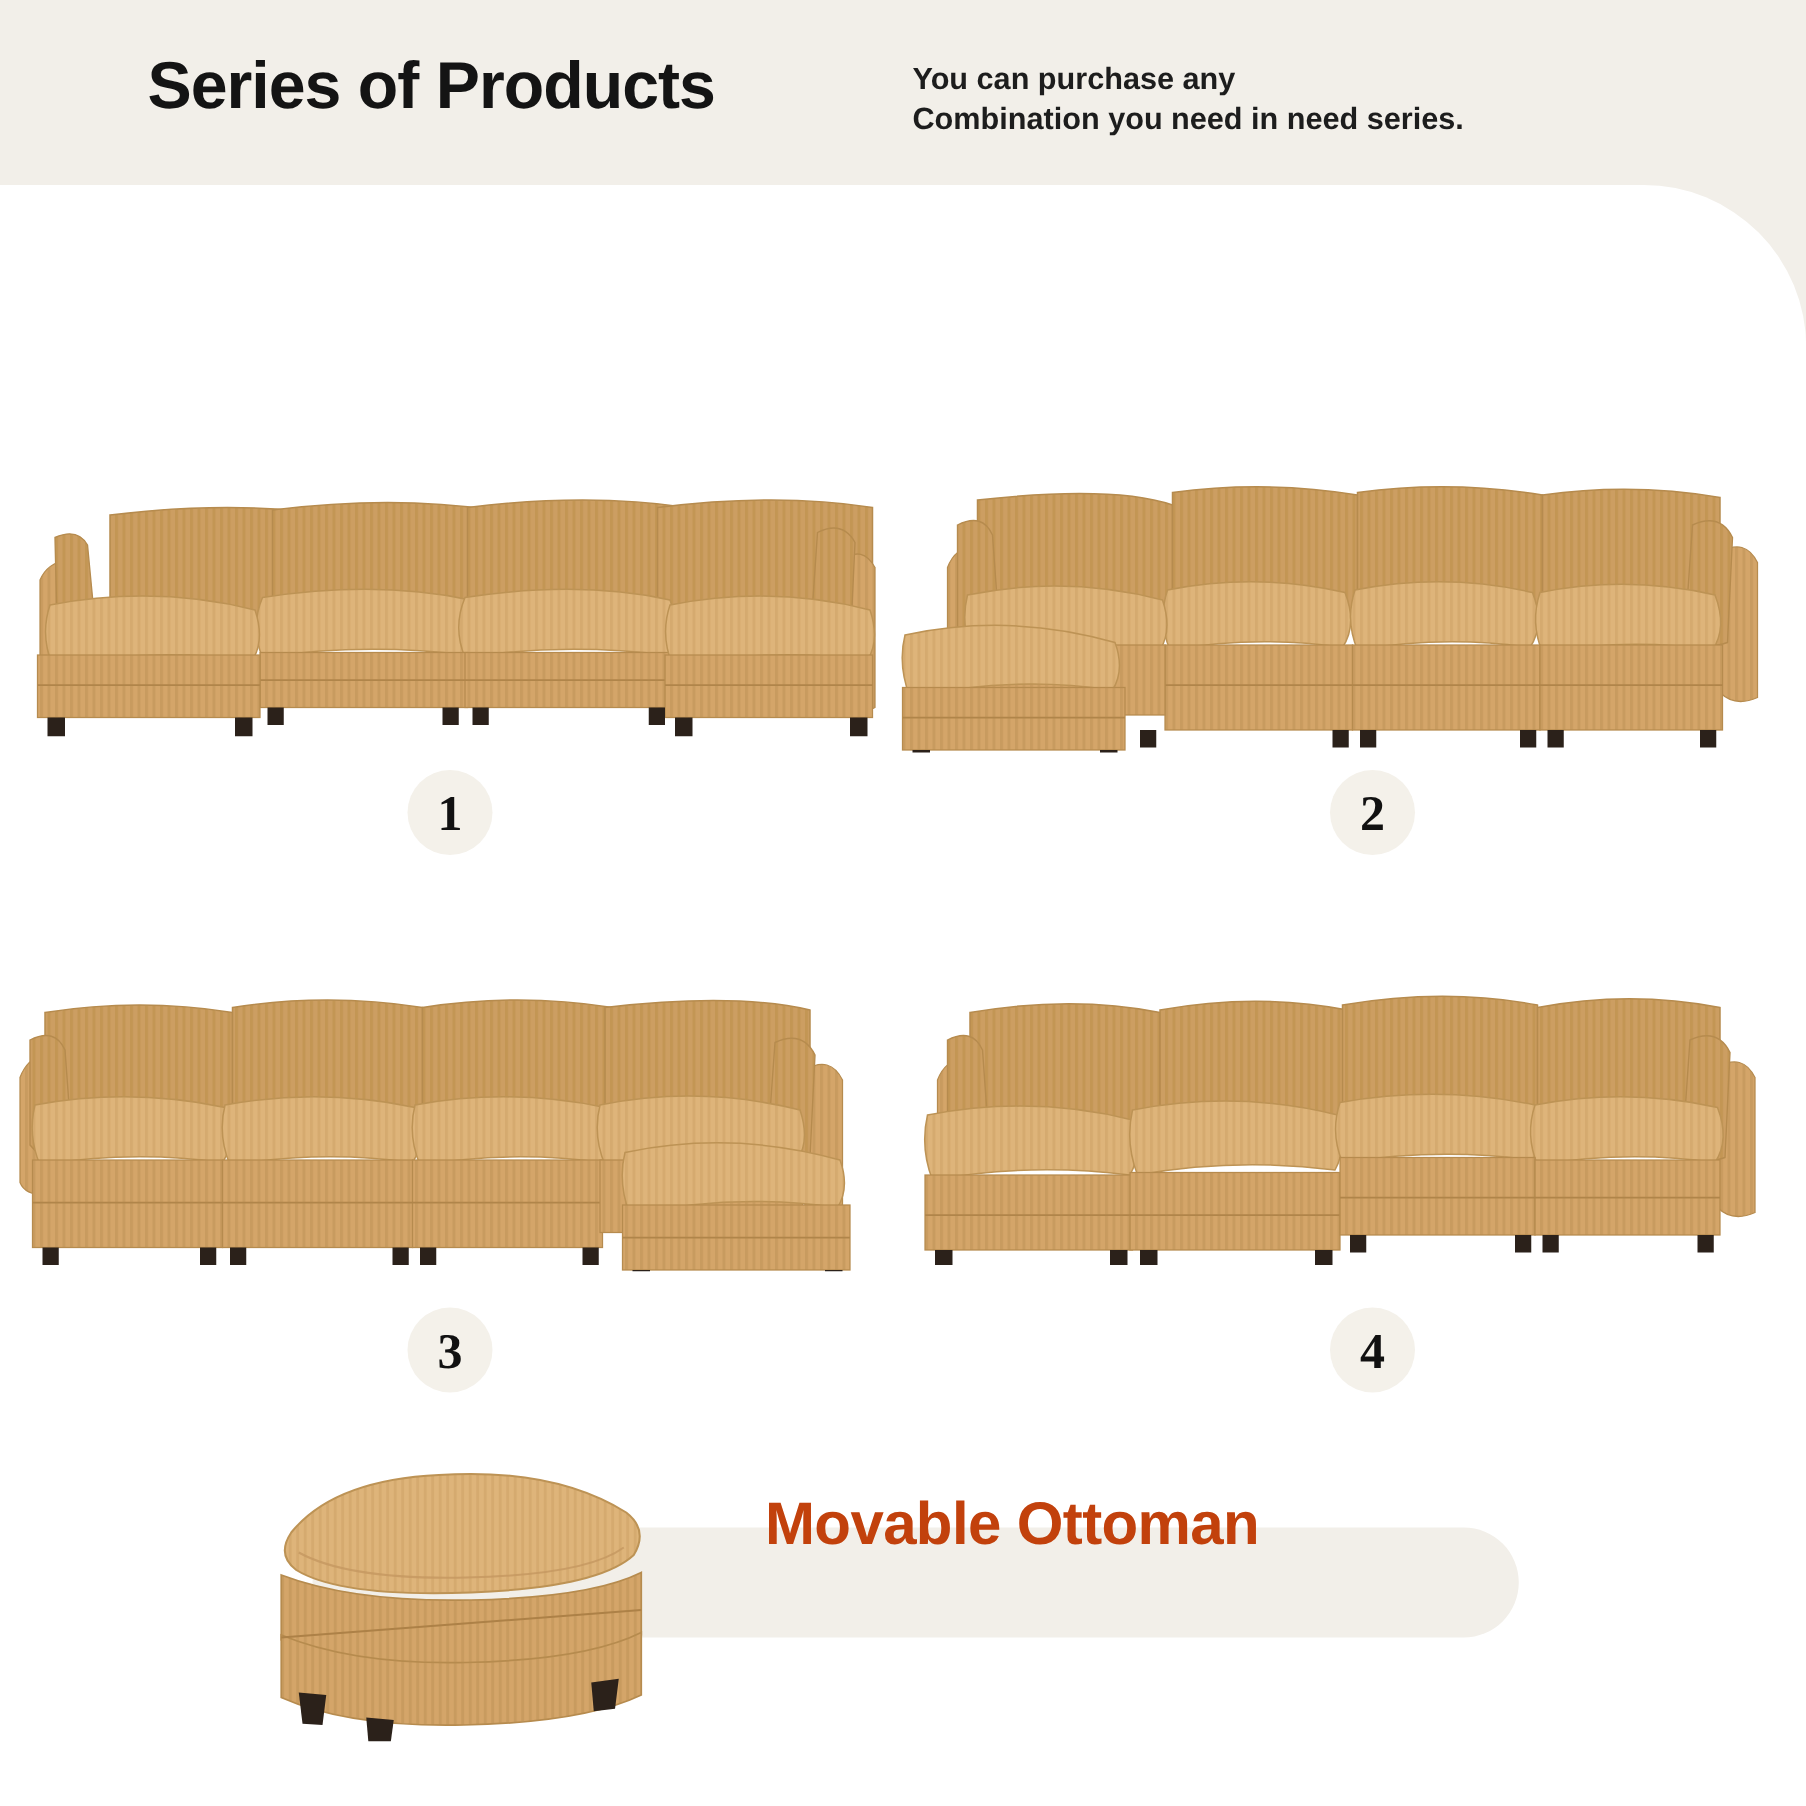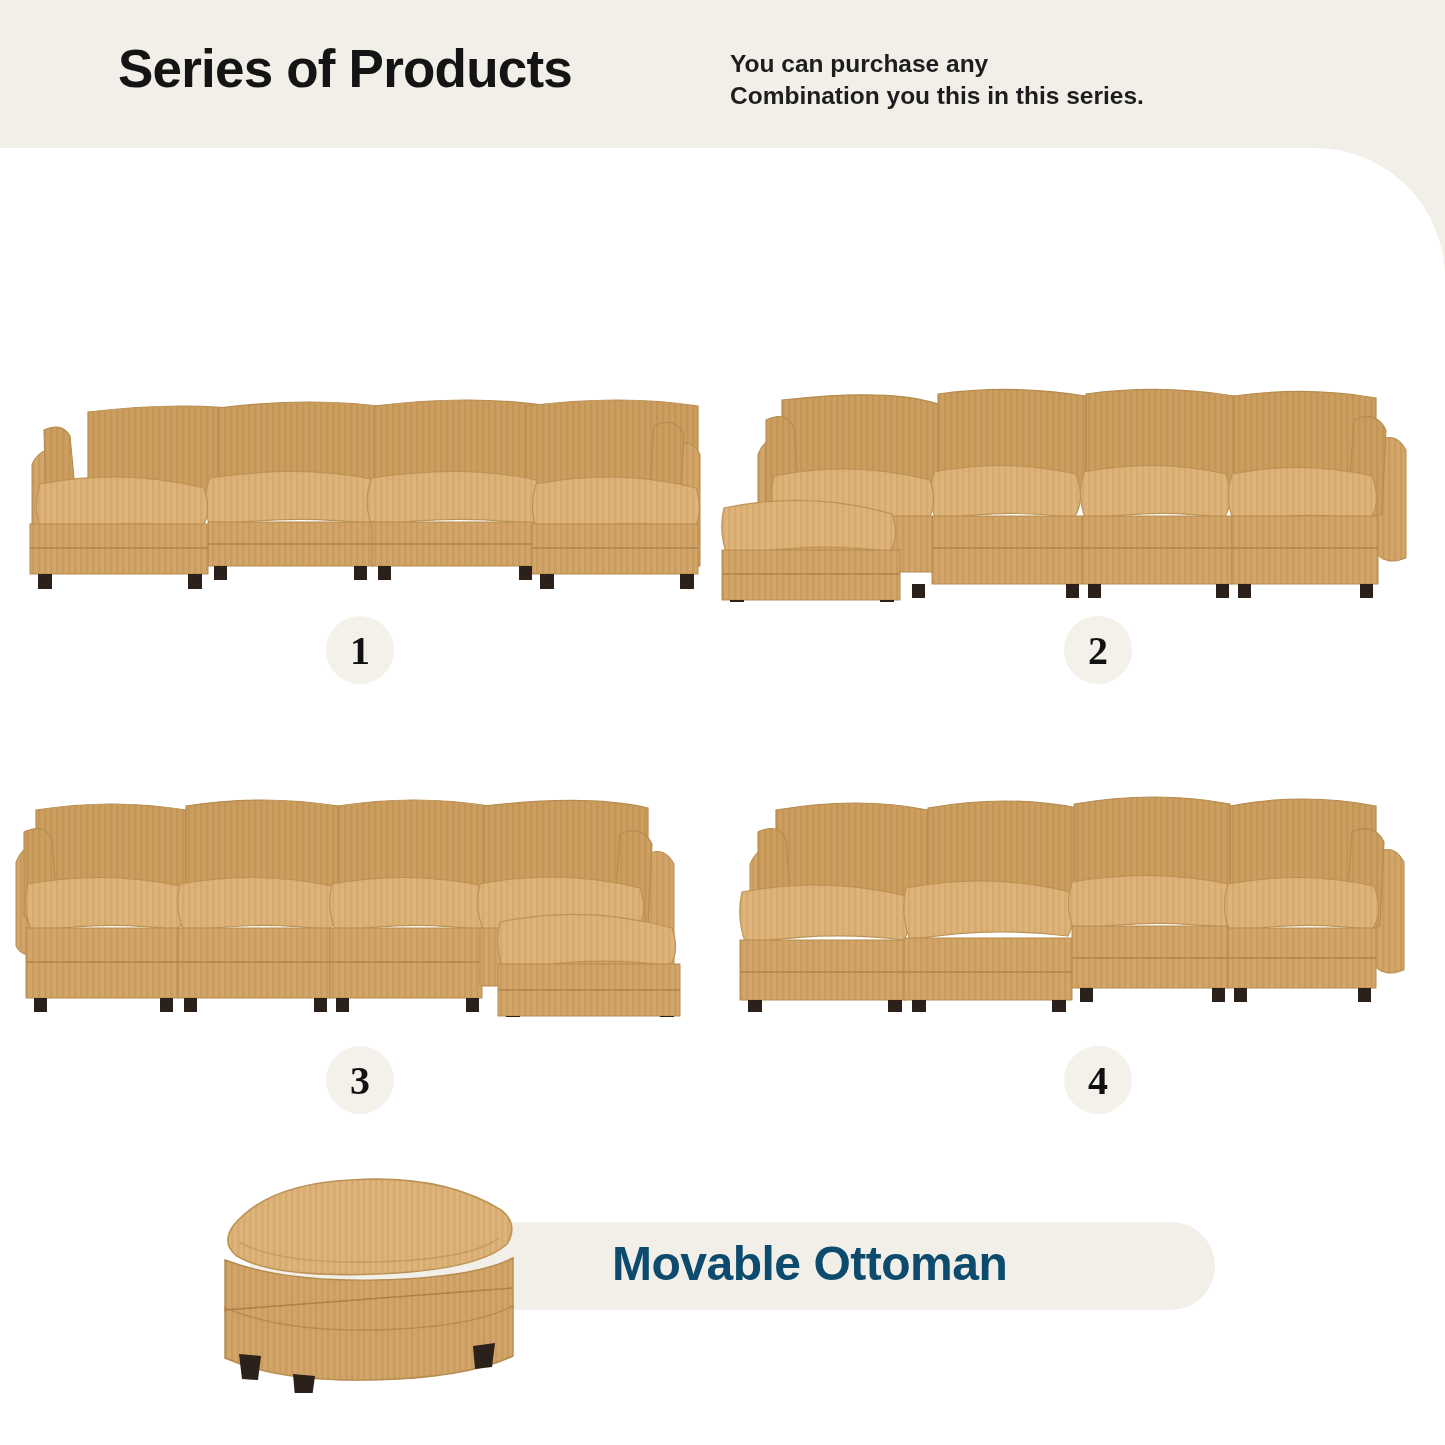--- a/index.html
+++ b/index.html
@@ -51,37 +51,37 @@
   }
 
   
   #ottoman-banner {
     position:absolute; left:250px; top:1222px;
     width:965px; height:88px;
     background:#F2EFE9;
     border-radius:44px;
   }
   #ottoman-banner-label {
-    position:absolute; left:612px; top:1236px;
-    font-size:48px; font-weight:bold; color:#0c4a6e;
+    position:absolute; left:612px; top:1192px;
+    font-size:48px; font-weight:bold; color:#c2410c;
     letter-spacing:-0.5px; white-space:nowrap;
   }
   #ottoman-art { position:absolute; left:195px; top:1168px; }
   #ottoman-art svg { display:block; }
 </style>
 </head>
 <body>
 
 <div id="banner-bg"></div>
 <div id="body-sheet"></div>
 
 <div id="header">
   <div id="page-title">Series of Products</div>
   <div id="subtitle">You can purchase any
-Combination you this in this series.</div>
+Combination you need in need series.</div>
 </div>
 
 <svg width="0" height="0" style="position:absolute" aria-hidden="true">
   <defs>
 
     <pattern id="cord" width="6" height="6" patternUnits="userSpaceOnUse">
       <rect width="6" height="6" fill="#D8AC72"></rect>
       <rect x="0" width="2.4" height="6" fill="#CEA066" opacity="0.75"></rect>
     </pattern>
     <pattern id="cordBack" width="6" height="6" patternUnits="userSpaceOnUse">

